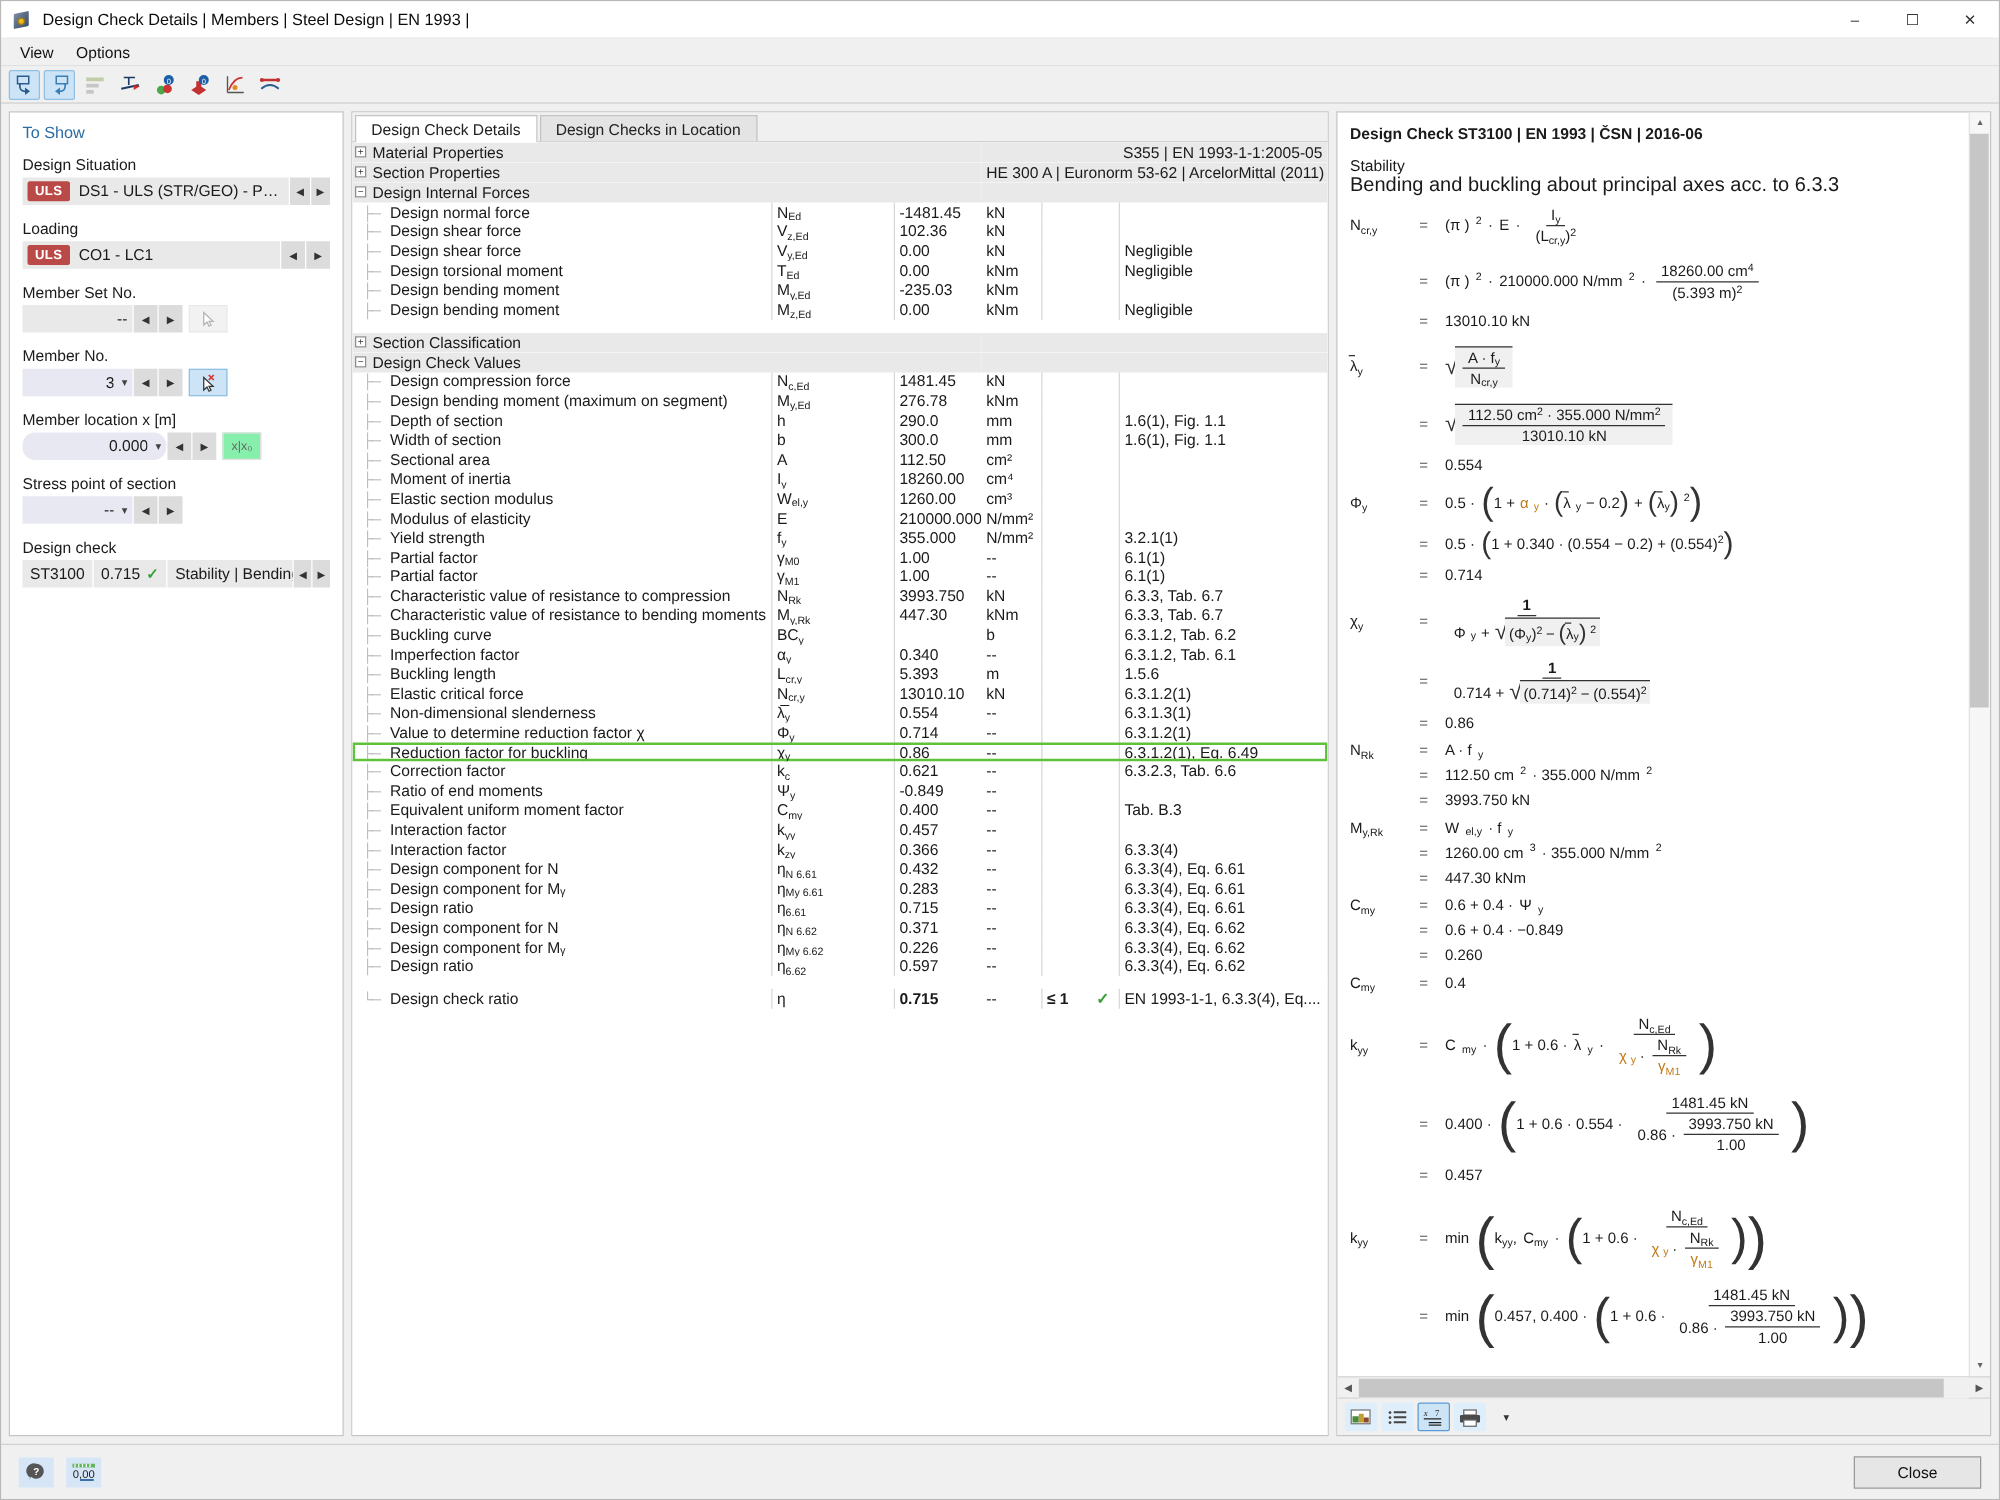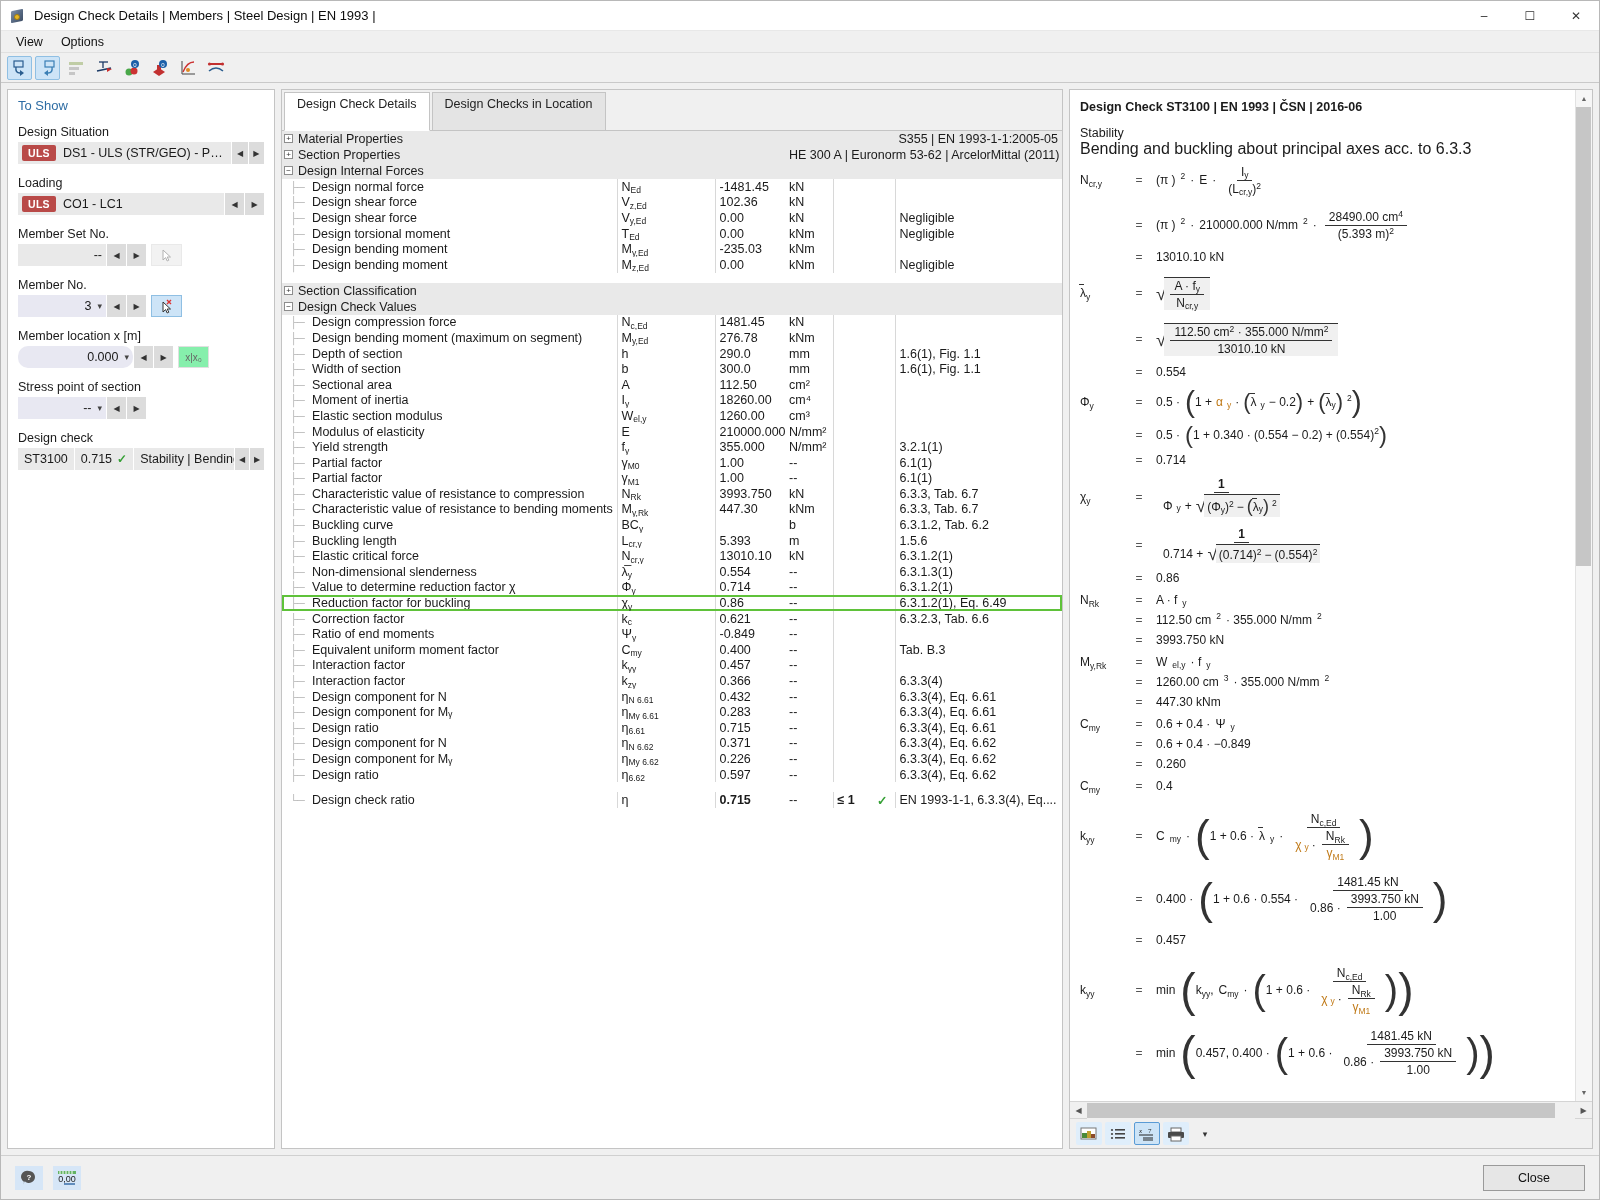--- a/index.html
+++ b/index.html
@@ -152,21 +152,21 @@
     flex: 1 1 auto; display: flex; flex-direction: column;
     background: #ffffff; border: 1px solid #c4c4c4;
     min-width: 0;
   }
   .tabs {
     display: flex; background: #f0f0f0;
     border-bottom: 1px solid #c4c4c4;
     padding-left: 2px; padding-top: 2px;
   }
   .tab {
-    padding: 4px 12px 19px 12px; font-size: 12.5px;
+    padding: 4px 12px 2px 12px; font-size: 12.5px;
     background: #e4e4e4; border: 1px solid #c4c4c4; border-bottom: none;
     margin-right: 2px; color: #222;
   }
   .tab.active { background: #ffffff; border-bottom: 1px solid #ffffff;
     margin-bottom: -1px; }
 
   .table-wrap { flex: 1 1 auto; overflow: hidden; position: relative; background: #fff; }
   table.dt { width: 100%; border-collapse: collapse; font-size: 12.5px; table-layout: fixed; }
   table.dt td { padding: 0 4px; height: 15.6px; vertical-align: middle;
     white-space: nowrap; overflow: hidden; }
@@ -675,20 +675,29 @@
               <tr>
                 <td><span class="treeline">&nbsp;&nbsp;├─</span>Buckling curve</td>
                 <td>BC<sub>y</sub></td>
                 <td></td>
                 <td>b</td>
                 <td></td>
                 <td></td>
                 <td>6.3.1.2, Tab. 6.2</td>
               </tr>
               <tr>
+                <td><span class="treeline">&nbsp;&nbsp;├─</span>Imperfection factor</td>
+                <td>α<sub>y</sub></td>
+                <td>0.340</td>
+                <td>--</td>
+                <td></td>
+                <td></td>
+                <td>6.3.1.2, Tab. 6.1</td>
+              </tr>
+              <tr>
                 <td><span class="treeline">&nbsp;&nbsp;├─</span>Buckling length</td>
                 <td>L<sub>cr,y</sub></td>
                 <td>5.393</td>
                 <td>m</td>
                 <td></td>
                 <td></td>
                 <td>1.5.6</td>
               </tr>
               <tr>
                 <td><span class="treeline">&nbsp;&nbsp;├─</span>Elastic critical force</td>
@@ -872,21 +881,21 @@
               <div class="flhs"></div>
                 <div class="feq">=</div>
               <div class="frhs">
                 <span>(π )</span>
                   <sup>2</sup>
                 <span>·</span>
                 <span>210000.000 N/mm</span>
                   <sup>2</sup>
                 <span>·</span>
                 <span class="frac">
-                  <span class="num"><span>28490.00 cm</span><sup>4</sup></span>
+                  <span class="num"><span>18260.00 cm</span><sup>4</sup></span>
                   <span class="den"><span>(5.393 m)</span><sup>2</sup></span>
                 </span>
               </div>
             </div>
 
             <div class="frow">
               <div class="flhs"></div>
                 <div class="feq">=</div>
               <div class="frhs">
                   <span>13010.10 kN</span>

